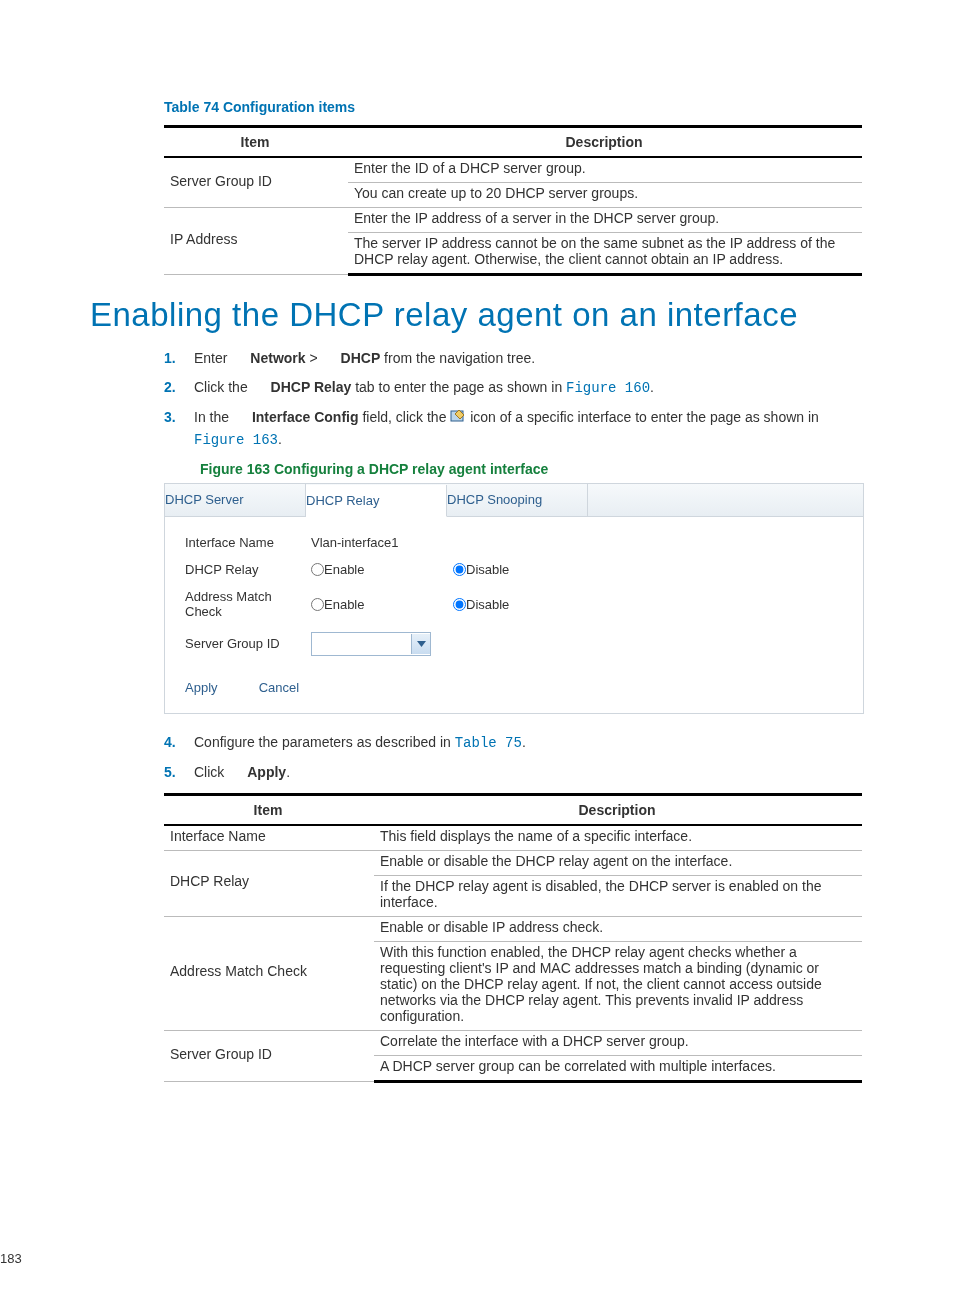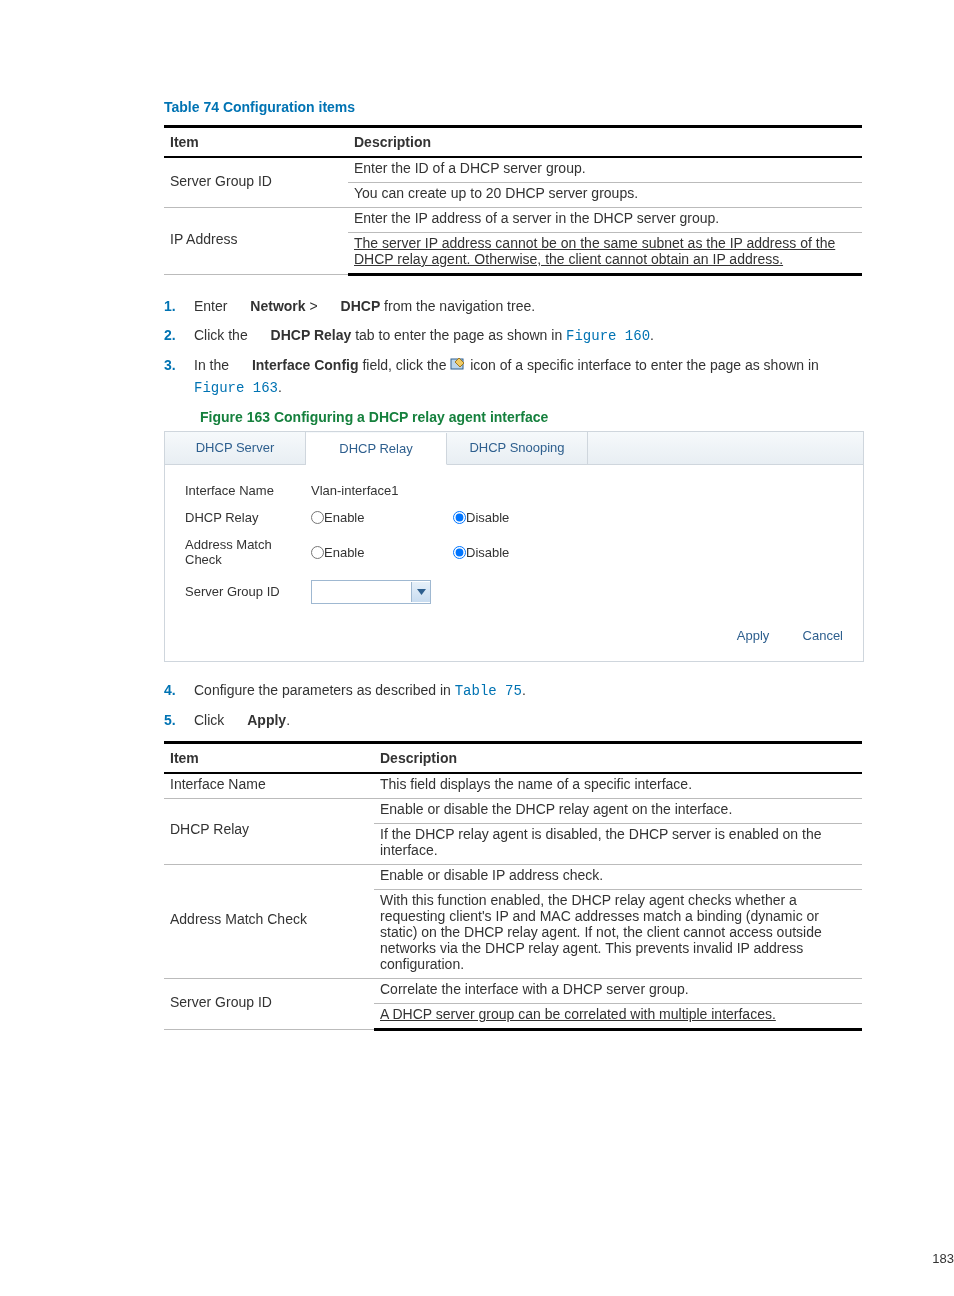--- a/index.html
+++ b/index.html
@@ -23,36 +23,35 @@
     font-size: 14px;
     margin: 4px 0 10px 74px;
   }
   table.doc-table {
     border-collapse: collapse;
     width: 698px;
     margin-left: 74px;
     margin-bottom: 20px;
   }
   table.doc-table th {
-    text-align: left;
+    text-align: center;
     font-weight: bold;
     border-top: 3px solid #000;
     border-bottom: 2px solid #000;
     padding: 6px 8px 6px 6px;
     font-size: 14px;
   }
   table.doc-table td {
     padding: 2px 8px 6px 6px;
     font-size: 14px;
     vertical-align: middle;
     border-bottom: 1px solid #bbb;
   }
   table.doc-table tr.last-row td {
     border-bottom: 3px solid #000;
-    text-decoration: underline;
   }
   table.doc-table td.item-col {
     width: 170px;
   }
   table.doc-table.t75 td.item-col {
     width: 196px;
   }
   h1.heading {
     font-weight: normal;
     color: #0073b3;
@@ -97,21 +96,20 @@
     margin-bottom: 18px;
   }
   .tabs {
     display: flex;
     background: linear-gradient(#f6f9fb,#e8eef3);
     border-bottom: 1px solid #cfd6dd;
   }
   .tab {
     padding: 8px 0;
     width: 140px;
-    text-align: center;
     color: #2e5f8e;
     font-family: Tahoma, Arial, sans-serif;
     font-size: 13px;
     border-right: 1px solid #cfd6dd;
     cursor: pointer;
   }
   .tab.active {
     background: #fff;
     color: #2e5f8e;
     border-bottom: 1px solid #fff;
@@ -158,42 +156,42 @@
     height: 20px;
     background: linear-gradient(#e6f0f9,#c8dcf0);
     border-left: 1px solid #9fb8d1;
     display: flex;
     align-items: center;
     justify-content: center;
     color: #2e5f8e;
     font-size: 10px;
   }
   .btn-row {
-    text-align: right;
+    text-align: left;
     margin-top: 14px;
   }
   .btn {
     display: inline-block;
     width: 70px;
     padding: 4px 0;
     color: #2e5f8e;
     font-family: Tahoma, Arial, sans-serif;
     font-size: 13px;
     cursor: pointer;
   }
   .icon-edit {
     display: inline-block;
     vertical-align: middle;
   }
   .page-num {
     position: absolute;
     bottom: 30px;
     left: 0;
     width: 100%;
-    text-align: right;
+    text-align: left;
     font-size: 13px;
   }
 </style>
 </head>
 <body>
 
 <div class="page">
 
   <div class="table-caption">Table 74 Configuration items</div>
   <table class="doc-table">
@@ -214,20 +212,21 @@
       <tr>
         <td class="item-col" rowspan="2">IP Address</td>
         <td>Enter the IP address of a server in the DHCP server group.</td>
       </tr>
       <tr class="last-row">
         <td>The server IP address cannot be on the same subnet as the IP address of the DHCP relay agent. Otherwise, the client cannot obtain an IP address.</td>
       </tr>
     </tbody>
   </table>
 
+  <h1 class="heading">Enabling the DHCP relay agent on an interface</h1>
 
   <ol class="steps">
     <li>
       <span class="num">1.</span>
       <span>Enter </span><span class="bold">Network</span><span> &gt; </span><span class="bold">DHCP</span><span> from the navigation tree.</span>
     </li>
     <li>
       <span class="num">2.</span>
       <span>Click the </span><span class="bold">DHCP Relay</span><span> tab to enter the page as shown in </span><span class="linkref">Figure 160</span><span>.</span>
     </li>

